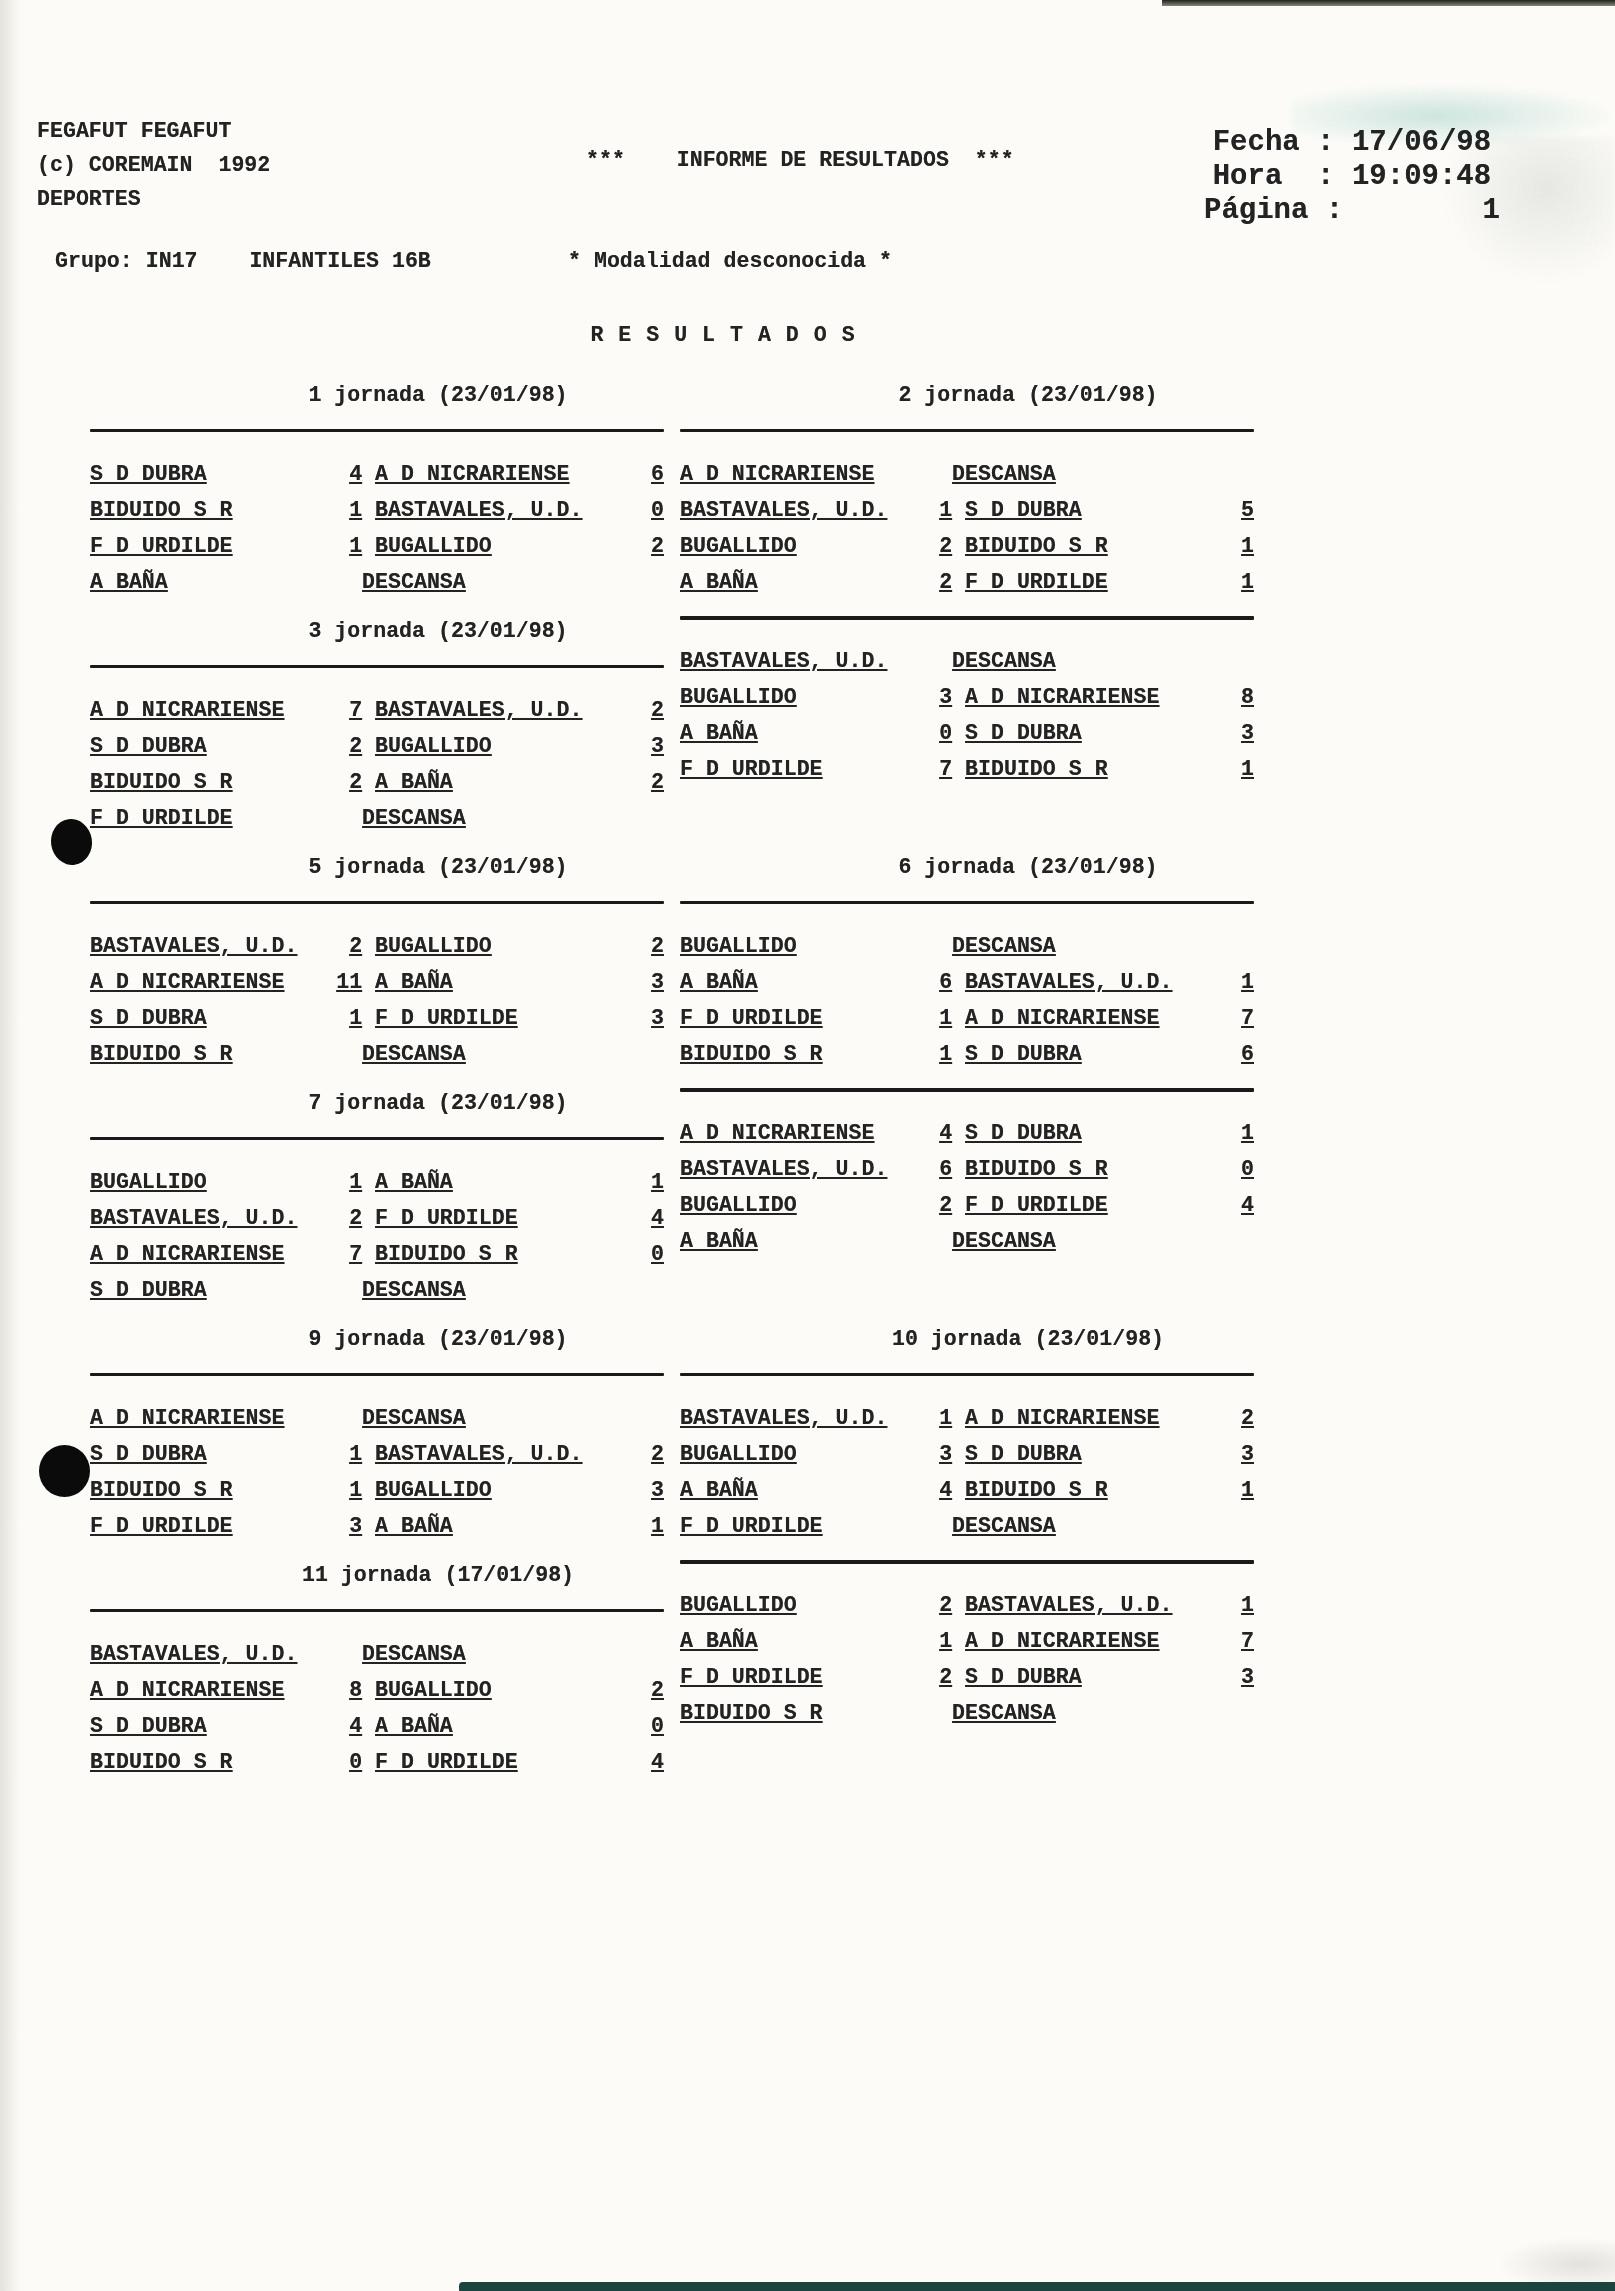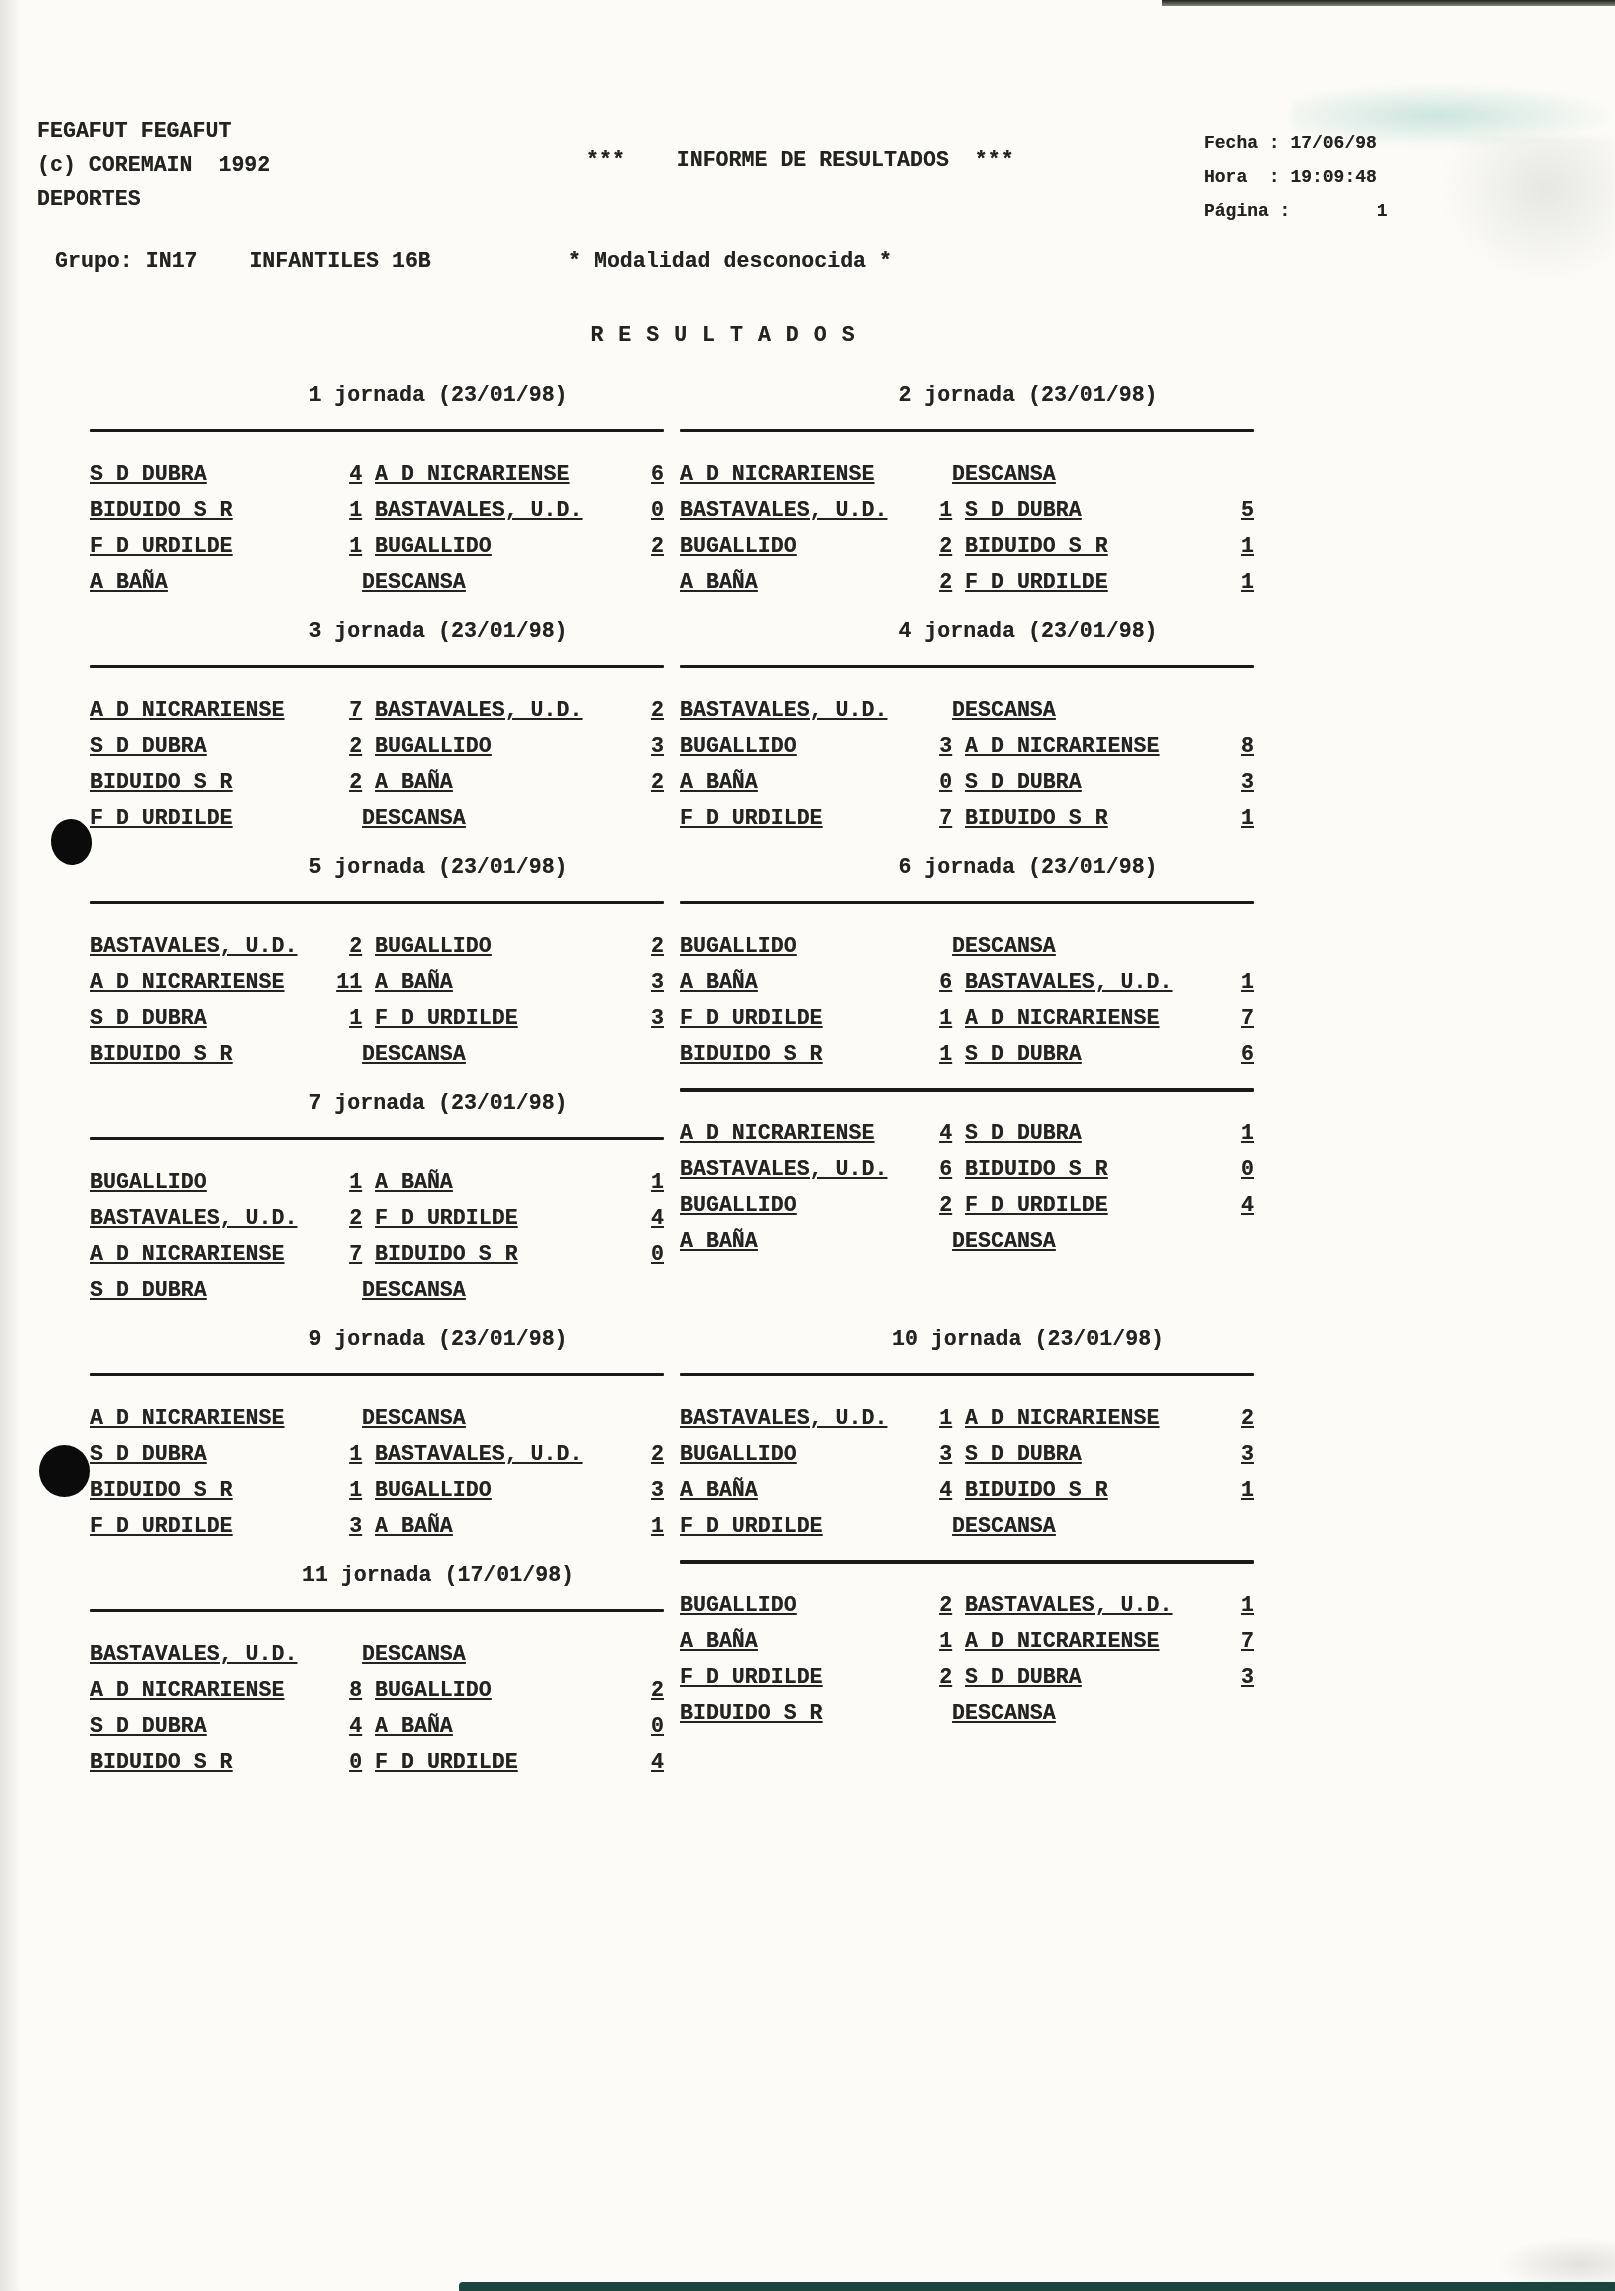--- a/index.html
+++ b/index.html
@@ -36,21 +36,21 @@
     filter: blur(2px);
   }
   .hora-smudge {
     position: absolute; left: 1441px; top: 137px; width: 174px; height: 147px;
     background: radial-gradient(ellipse at 60% 35%, rgba(120,130,128,0.16), rgba(120,130,128,0) 70%);
     filter: blur(2.9px);
   }
 
   .org { position: absolute; left: 37px; top: 114px; font-size: 21.6px; line-height: 34px; }
   .report-title { position: absolute; left: 586px; top: 148px; font-size: 21.6px; }
-  .meta { position: absolute; left: 1204px; top: 126px; font-size: 18px; line-height: 34px; }
+  .meta { position: absolute; left: 1204px; top: 126px; font-size: 29px; line-height: 34px; text-align: center; }
 
   .groupline { position: absolute; left: 55px; top: 249px; font-size: 21.6px; }
   .modality { position: absolute; left: 568px; top: 249px; font-size: 21.6px; }
   .section-title { position: absolute; left: 88px; top: 323px; width: 1270px; text-align: center; font-size: 21.6px; letter-spacing: 1px; }
 
   .grid {
     position: absolute; left: 90px; top: 380px;
     display: grid;
     grid-template-columns: 574px 574px;
     column-gap: 123px;
@@ -126,21 +126,20 @@
         <div class="jtitle">3 jornada (23/01/98)</div>
         <div class="jrule"></div>
         <div class="jrows">
           <div class="jrow"><span class="home">A D NICRARIENSE</span><span class="hs">7</span><span class="away">BASTAVALES, U.D.</span><span class="as">2</span></div>
           <div class="jrow"><span class="home">S D DUBRA</span><span class="hs">2</span><span class="away">BUGALLIDO</span><span class="as">3</span></div>
           <div class="jrow"><span class="home">BIDUIDO S R</span><span class="hs">2</span><span class="away">A BAÑA</span><span class="as">2</span></div>
           <div class="jrow"><span class="home">F D URDILDE</span><span class="hs"></span><span class="away rest">DESCANSA</span></div>
         </div>
       </section>
       <section class="jtable">
-        <div class="jtitle">4 jornada (23/01/98)</div>
         <div class="jrule"></div>
         <div class="jrows">
           <div class="jrow"><span class="home">BASTAVALES, U.D.</span><span class="hs"></span><span class="away rest">DESCANSA</span></div>
           <div class="jrow"><span class="home">BUGALLIDO</span><span class="hs">3</span><span class="away">A D NICRARIENSE</span><span class="as">8</span></div>
           <div class="jrow"><span class="home">A BAÑA</span><span class="hs">0</span><span class="away">S D DUBRA</span><span class="as">3</span></div>
           <div class="jrow"><span class="home">F D URDILDE</span><span class="hs">7</span><span class="away">BIDUIDO S R</span><span class="as">1</span></div>
         </div>
       </section>
       <section class="jtable">
         <div class="jtitle">5 jornada (23/01/98)</div>

